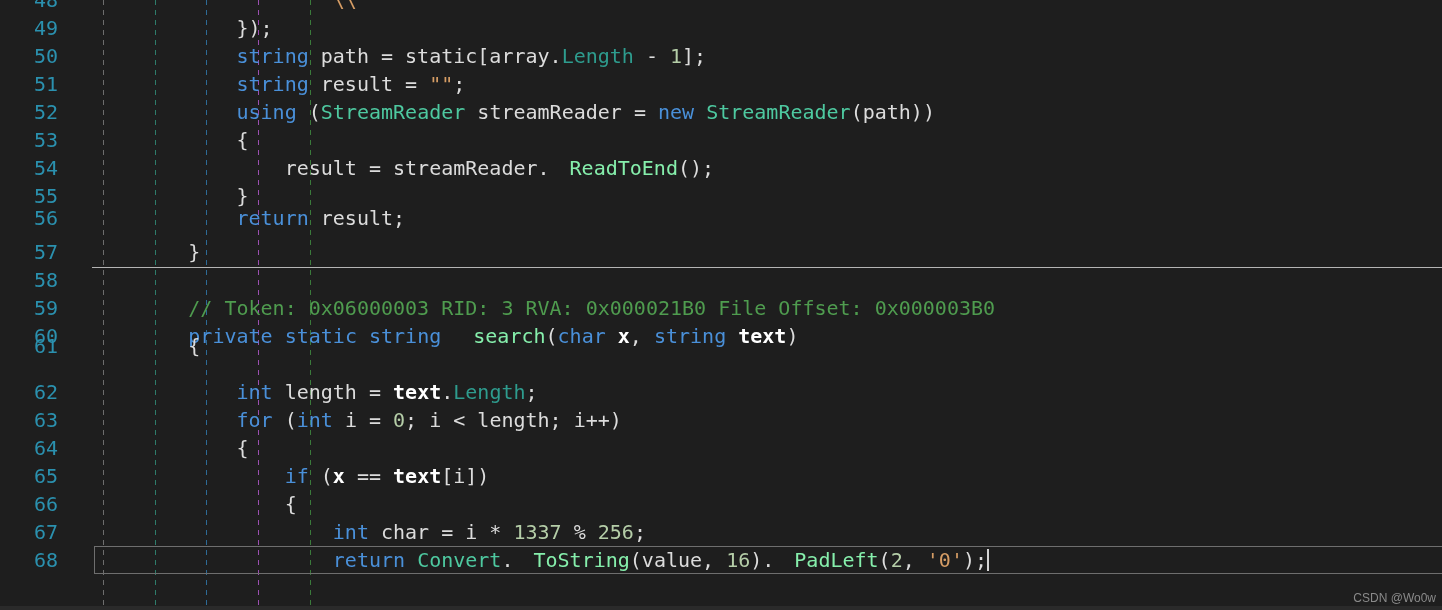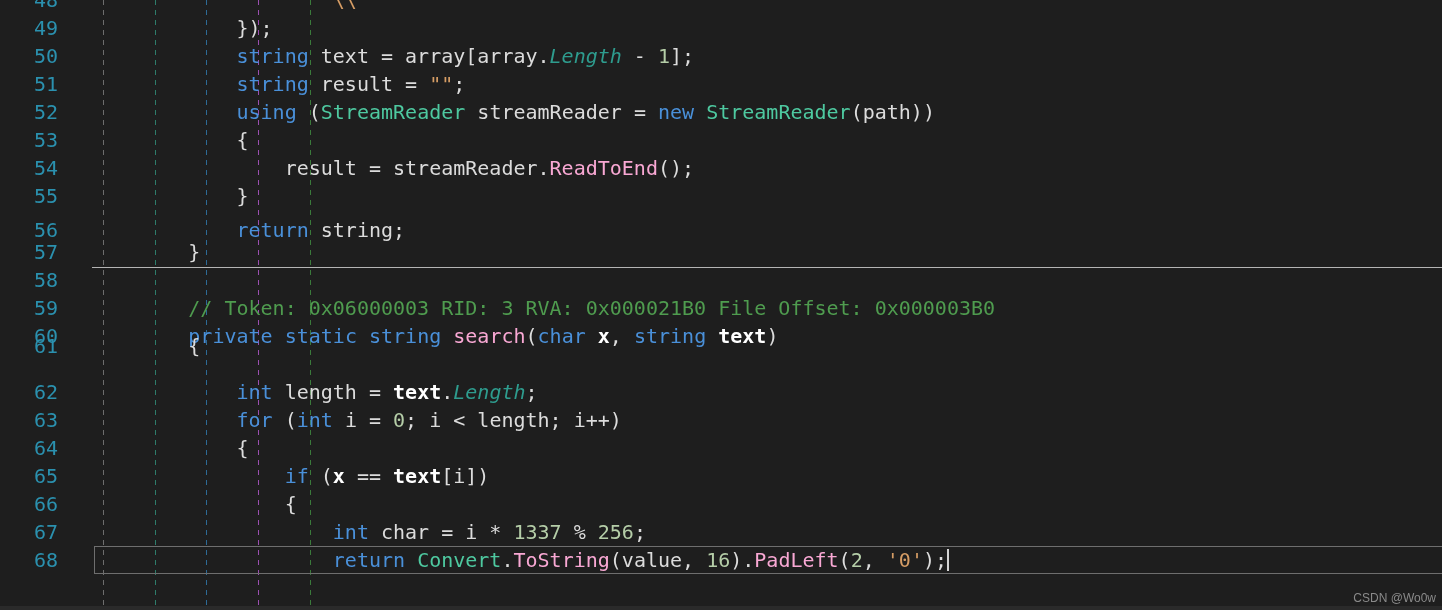--- a/index.html
+++ b/index.html
@@ -93,22 +93,22 @@
     left: 92px;
     top: 0;
     line-height: 28px;
     font-size: 20px;
     color: #dcdcdc;
   }
 
   
   .kw   { color: #4a90d9; }            
   .type { color: #4ec9a0; }            
-  .prop { color: #2e9c8e; font-style: italic; }            
-  .meth { color: #f9a8d4; }            
+  .prop { color: #2e9c8e; }            
+  .meth { color: #86efac; margin-left: 20px; }            
   .str  { color: #d69d65; }            
   .num  { color: #b5cea8; }            
   .cmt  { color: #4f9c4f; }            
   .id   { color: #dcdcdc; }            
   .param{ color: #ffffff; font-weight: bold; }
 
   
   .caret {
     display: inline-block;
     width: 2px;
@@ -147,27 +147,27 @@
       <div class="guide" style="left: 103px; background-image: repeating-linear-gradient(rgb(110, 110, 110) 0px, rgb(110, 110, 110) 5px, transparent 5px, transparent 10px);"></div>
       <div class="guide" style="left: 155px; background-image: repeating-linear-gradient(rgb(46, 125, 107) 0px, rgb(46, 125, 107) 5px, transparent 5px, transparent 10px);"></div>
       <div class="guide" style="left: 206px; background-image: repeating-linear-gradient(rgb(45, 106, 150) 0px, rgb(45, 106, 150) 5px, transparent 5px, transparent 10px);"></div>
       <div class="guide" style="left: 258px; background-image: repeating-linear-gradient(rgb(155, 79, 176) 0px, rgb(155, 79, 176) 5px, transparent 5px, transparent 10px);"></div>
       <div class="guide" style="left: 310px; background-image: repeating-linear-gradient(rgb(58, 122, 58) 0px, rgb(58, 122, 58) 5px, transparent 5px, transparent 10px);"></div>
     </div>
 
   <div class="code-area">
       <div class="row" style="position: absolute; left: 0px; top: -14px; width: 1442px;"><div class="gutter">48</div><div class="codetext"><span class="id">                    </span><span class="str">\\</span></div></div>
       <div class="row" style="position: absolute; left: 0px; top: 14px; width: 1442px;"><div class="gutter">49</div><div class="codetext"><span class="id">            });</span></div></div>
-      <div class="row" style="position: absolute; left: 0px; top: 42px; width: 1442px;"><div class="gutter">50</div><div class="codetext"><span class="id">            </span><span class="kw">string</span><span class="id"> text = array[array.</span><span class="prop">Length</span><span class="id"> - </span><span class="num">1</span><span class="id">];</span></div></div>
+      <div class="row" style="position: absolute; left: 0px; top: 42px; width: 1442px;"><div class="gutter">50</div><div class="codetext"><span class="id">            </span><span class="kw">string</span><span class="id"> path = static[array.</span><span class="prop">Length</span><span class="id"> - </span><span class="num">1</span><span class="id">];</span></div></div>
       <div class="row" style="position: absolute; left: 0px; top: 70px; width: 1442px;"><div class="gutter">51</div><div class="codetext"><span class="id">            </span><span class="kw">string</span><span class="id"> result = </span><span class="str">""</span><span class="id">;</span></div></div>
       <div class="row" style="position: absolute; left: 0px; top: 98px; width: 1442px;"><div class="gutter">52</div><div class="codetext"><span class="id">            </span><span class="kw">using</span><span class="id"> (</span><span class="type">StreamReader</span><span class="id"> streamReader = </span><span class="kw">new</span><span class="id"> </span><span class="type">StreamReader</span><span class="id">(path))</span></div></div>
       <div class="row" style="position: absolute; left: 0px; top: 126px; width: 1442px;"><div class="gutter">53</div><div class="codetext"><span class="id">            {</span></div></div>
       <div class="row" style="position: absolute; left: 0px; top: 154px; width: 1442px; padding-left: 28px;"><div class="gutter">54</div><div class="codetext"><span class="id">                result = streamReader.</span><span class="meth">ReadToEnd</span><span class="id">();</span></div></div>
       <div class="row" style="position: absolute; left: 0px; top: 182px; width: 1442px;"><div class="gutter">55</div><div class="codetext"><span class="id">            }</span></div></div>
-      <div class="row" style="position: absolute; left: 0px; top: 216px; width: 1442px;"><div class="gutter">56</div><div class="codetext"><span class="id">            </span><span class="kw">return</span><span class="id"> string;</span></div></div>
+      <div class="row" style="position: absolute; left: 0px; top: 204px; width: 1442px;"><div class="gutter">56</div><div class="codetext"><span class="id">            </span><span class="kw">return</span><span class="id"> result;</span></div></div>
       <div class="row" style="position: absolute; left: 0px; top: 238px; width: 1442px;"><div class="gutter">57</div><div class="codetext"><span class="id">        }</span></div></div>
       <div class="row" style="position: absolute; left: 0px; top: 266px; width: 1442px;"><div class="gutter">58</div><div class="codetext"></div></div>
       <div class="row" style="position: absolute; left: 0px; top: 294px; width: 1152px;"><div class="gutter">59</div><div class="codetext"><span class="id">        </span><span class="cmt">// Token: 0x06000003 RID: 3 RVA: 0x000021B0 File Offset: 0x000003B0</span></div></div>
       <div class="row" style="position: absolute; left: 0px; top: 322px; width: 1442px;"><div class="gutter">60</div><div class="codetext"><span class="id">        </span><span class="kw">private</span><span class="id"> </span><span class="kw">static</span><span class="id"> </span><span class="kw">string</span><span class="id"> </span><span class="meth">search</span><span class="id">(</span><span class="kw">char</span><span class="id"> </span><span class="param">x</span><span class="id">, </span><span class="kw">string</span><span class="id"> </span><span class="param">text</span><span class="id">)</span></div></div>
       <div class="row" style="position: absolute; left: 0px; top: 332px; width: 1166px;"><div class="gutter">61</div><div class="codetext"><span class="id">        {</span></div></div>
       <div class="row" style="position: absolute; left: 0px; top: 378px; width: 1442px;"><div class="gutter">62</div><div class="codetext"><span class="id">            </span><span class="kw">int</span><span class="id"> length = </span><span class="param">text</span><span class="id">.</span><span class="prop">Length</span><span class="id">;</span></div></div>
       <div class="row" style="position: absolute; left: 0px; top: 406px; width: 1442px; text-decoration: underline;"><div class="gutter">63</div><div class="codetext"><span class="id">            </span><span class="kw">for</span><span class="id"> (</span><span class="kw">int</span><span class="id"> i = </span><span class="num">0</span><span class="id">; i &lt; length; i++)</span></div></div>
       <div class="row" style="position: absolute; left: 0px; top: 434px; width: 1442px; padding-left: 46px;"><div class="gutter">64</div><div class="codetext"><span class="id">            {</span></div></div>
       <div class="row" style="position: absolute; left: 0px; top: 462px; width: 1442px;"><div class="gutter">65</div><div class="codetext"><span class="id">                </span><span class="kw">if</span><span class="id"> (</span><span class="param">x</span><span class="id"> == </span><span class="param">text</span><span class="id">[i])</span></div></div>
       <div class="row" style="position: absolute; left: 0px; top: 490px; width: 1442px;"><div class="gutter">66</div><div class="codetext"><span class="id">                {</span></div></div>

